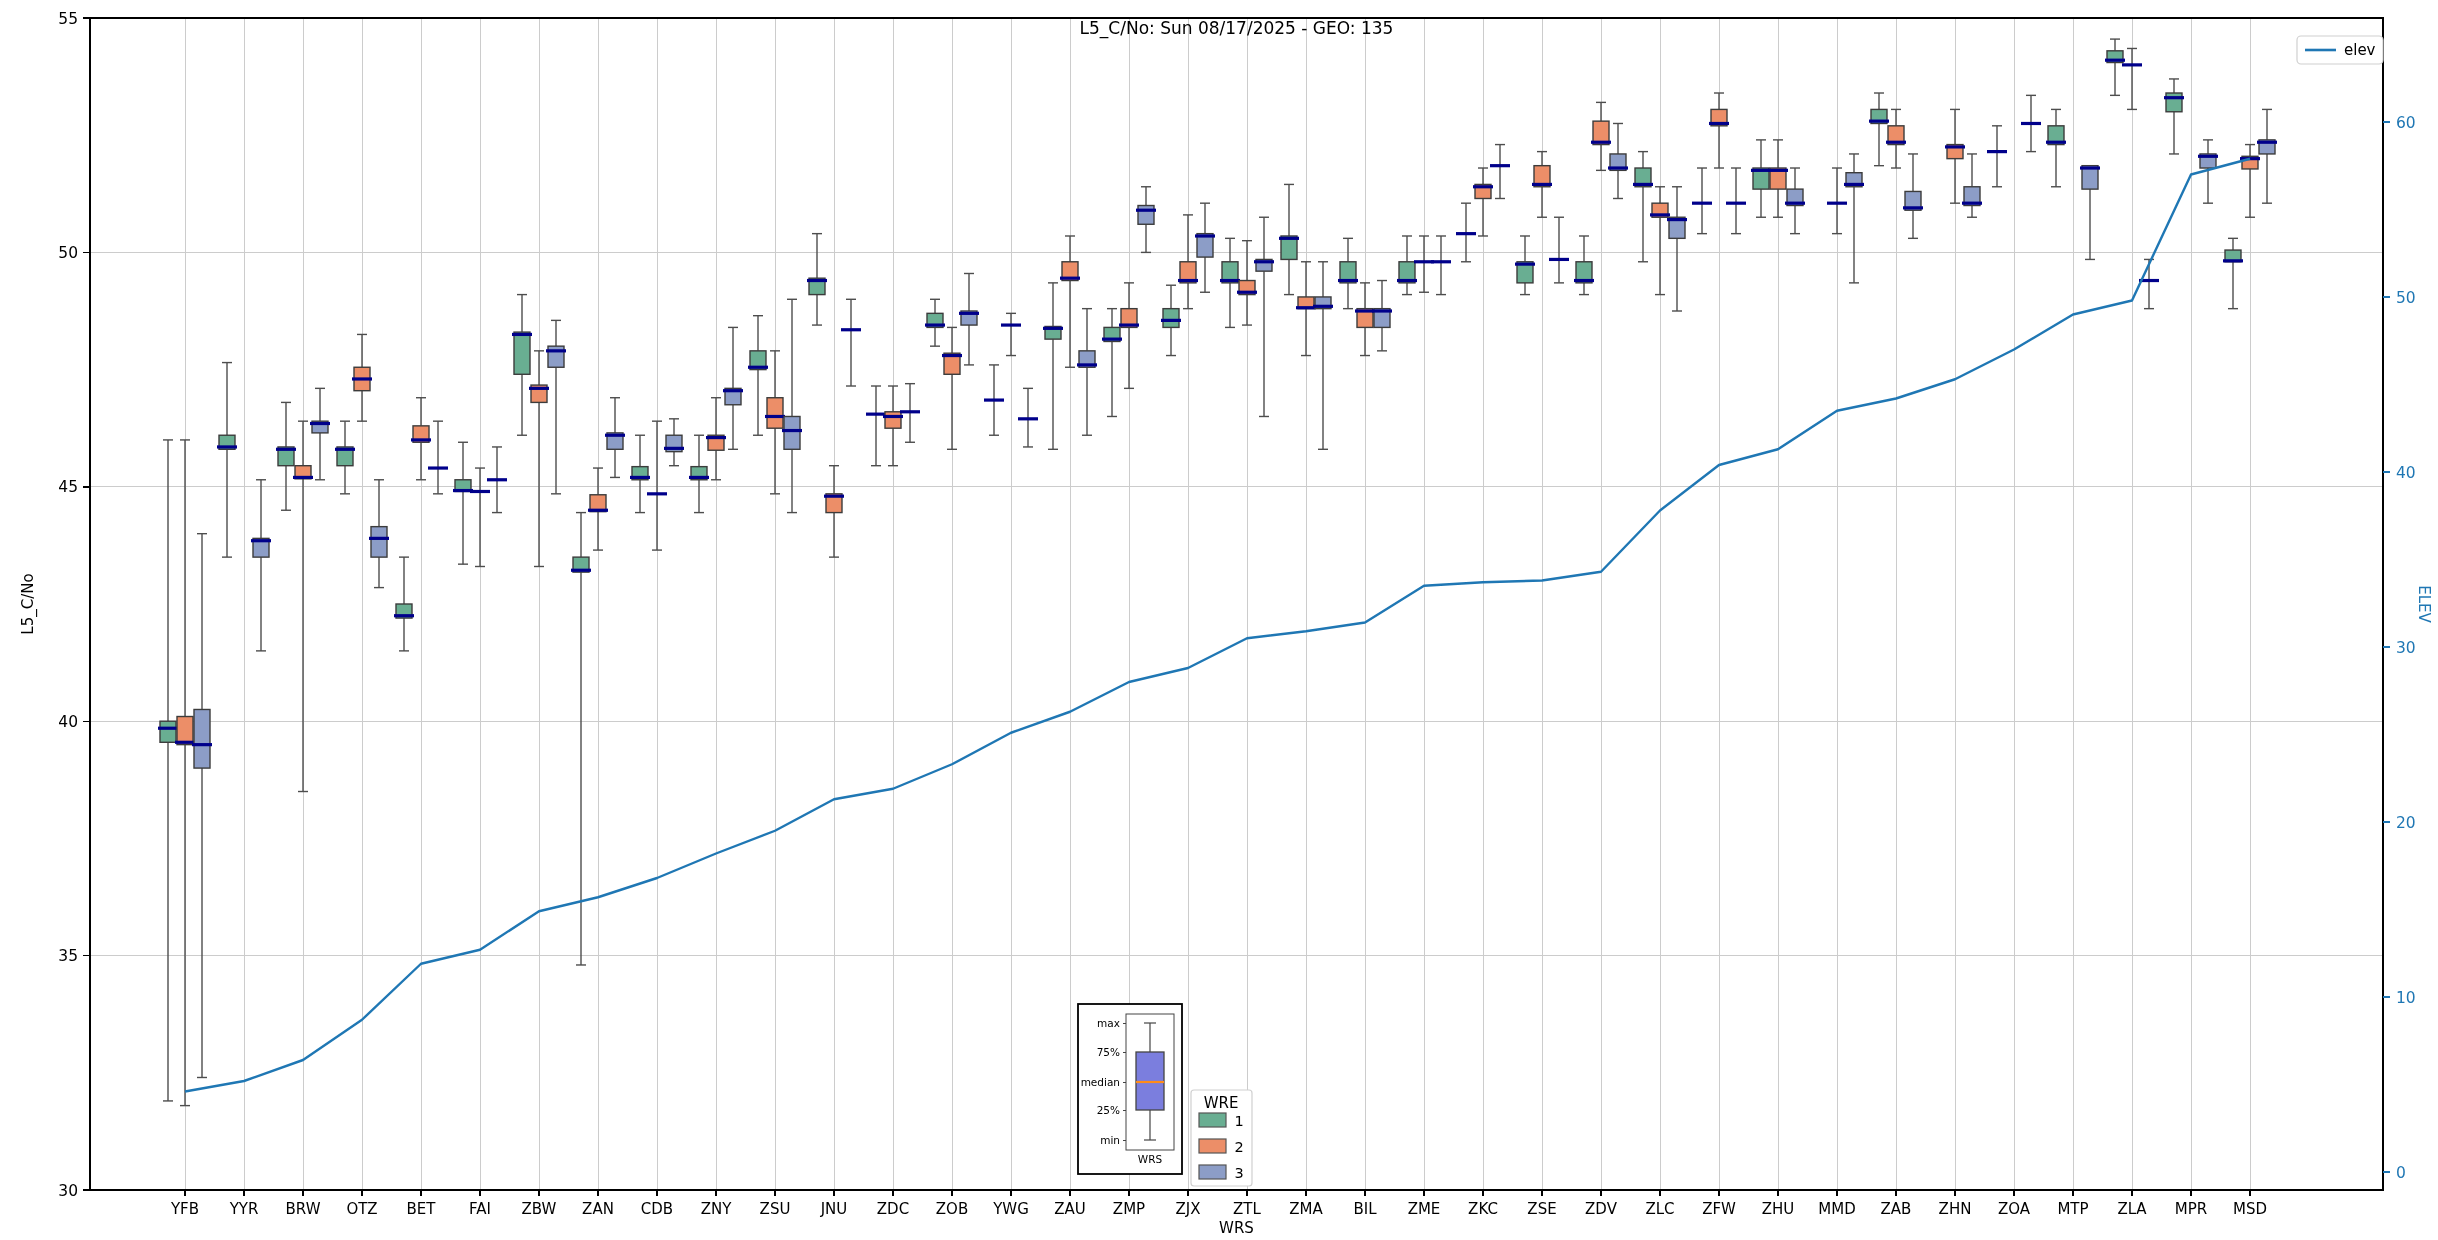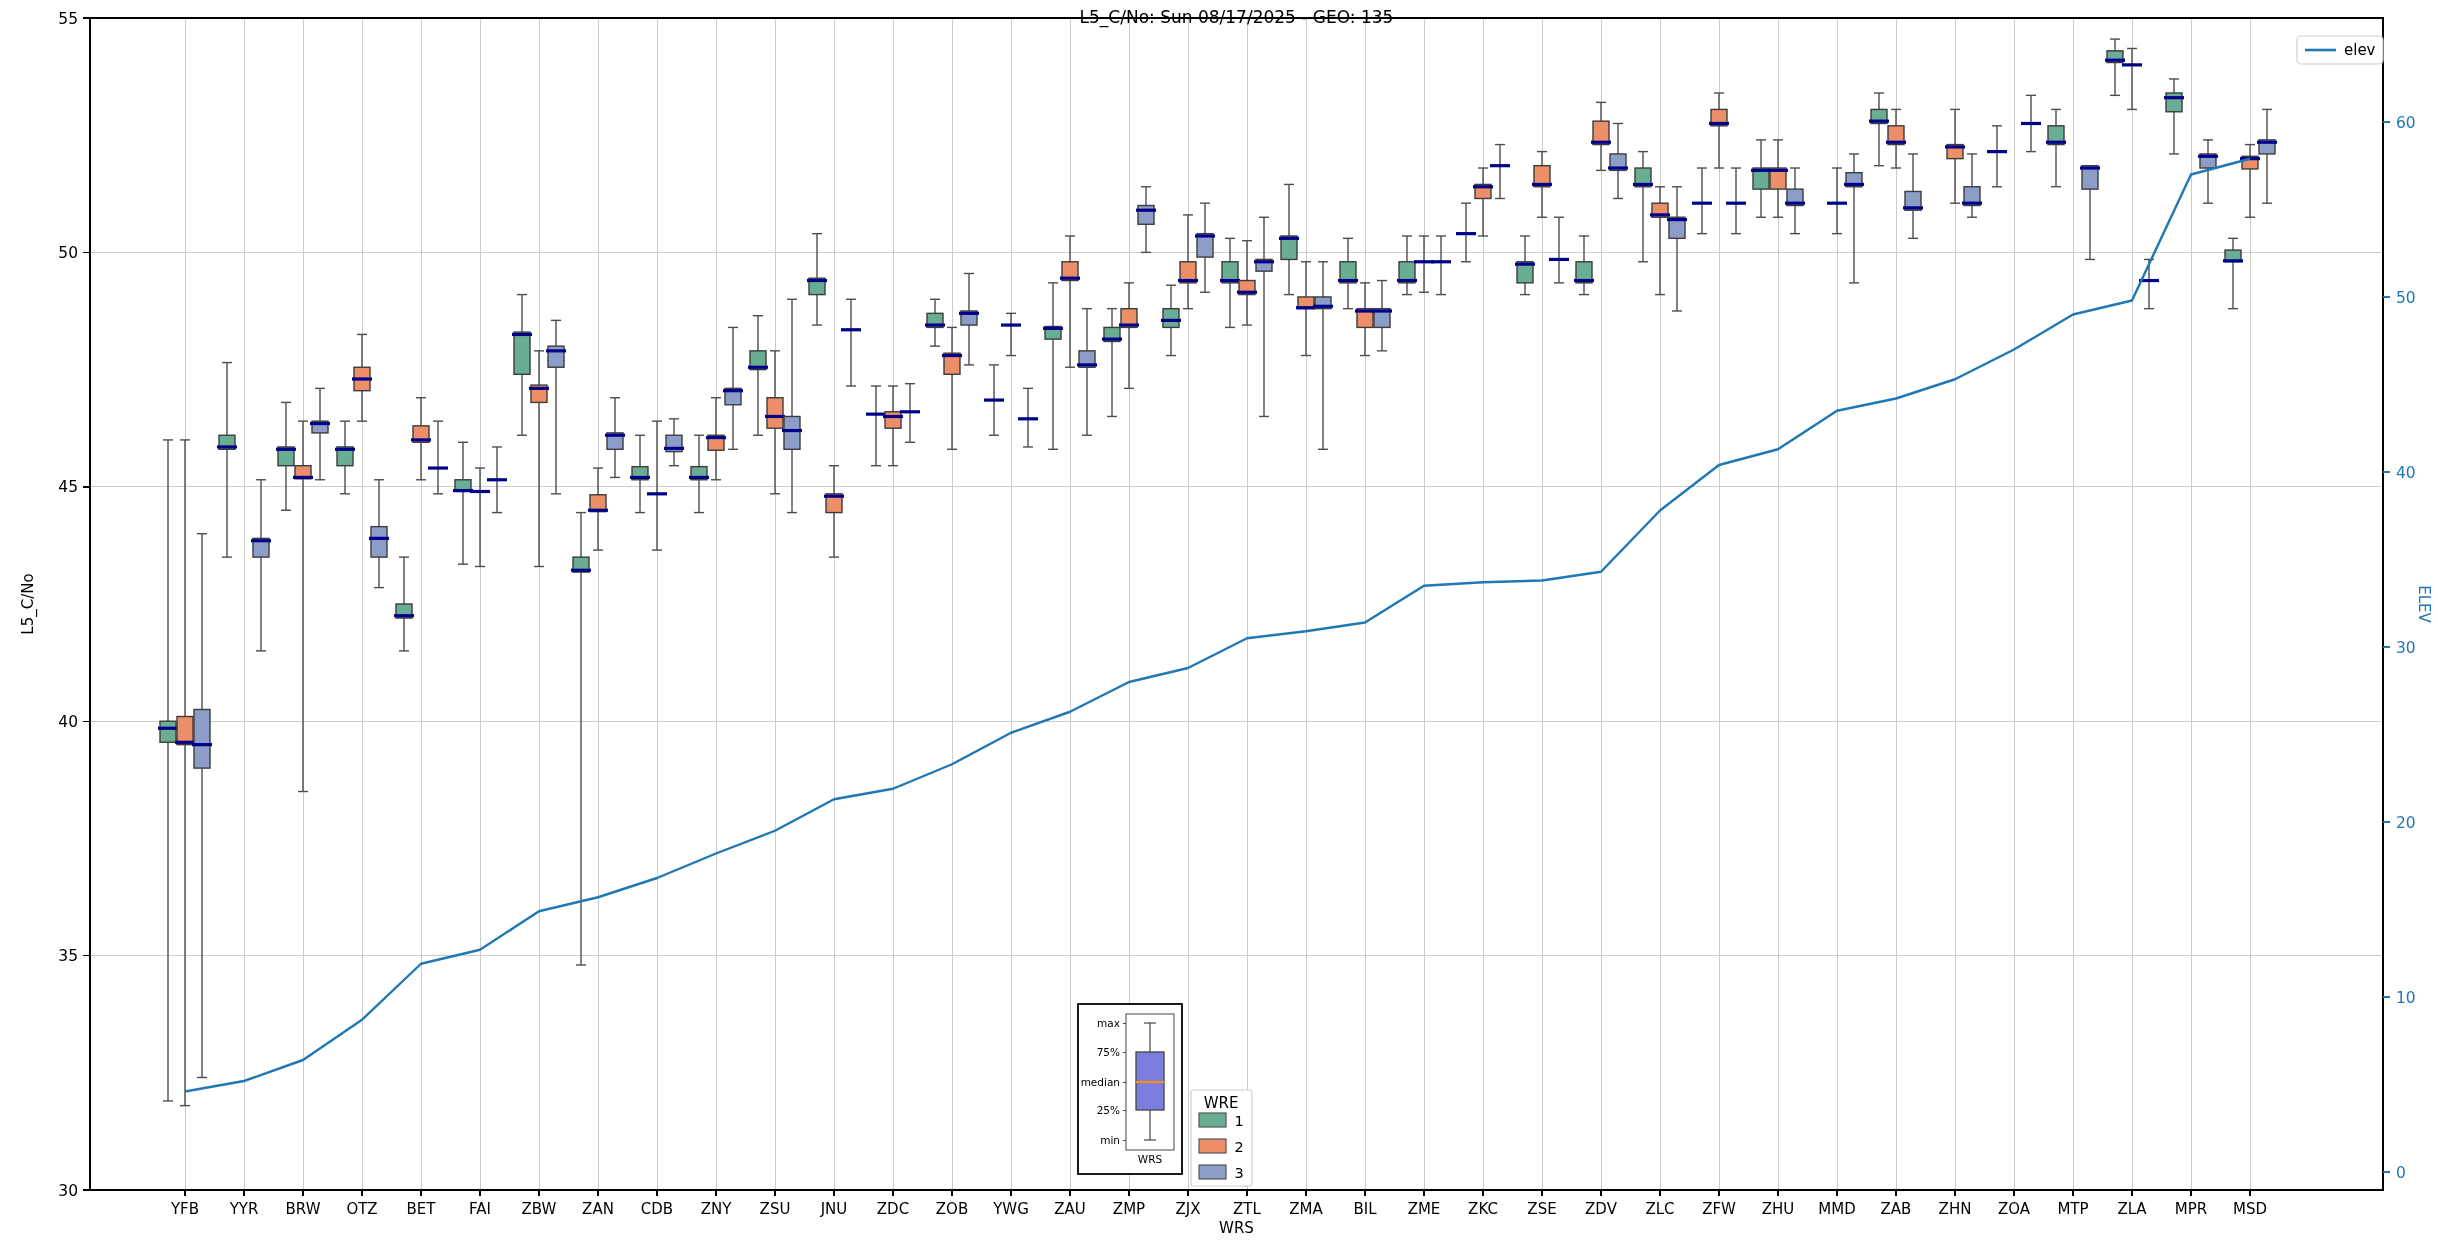--- a/index.html
+++ b/index.html
@@ -1,20 +1,20 @@
 <!DOCTYPE html>
 <html><head>
 <meta charset="utf-8">
 <style>
   html,body{margin:0;padding:0;background:#ffffff;}
   #stage{position:relative;width:2438px;height:1240px;background:#fff;
          font-family:"DejaVu Sans","Liberation Sans",sans-serif;overflow:hidden;}
   #plot{position:absolute;left:0;top:0;}
   .axtitle{position:absolute;color:#000;}
-  #title{left:90px;top:7px;width:2293px;text-align:center;font-size:17px;}
+  #title{left:90px;top:18px;width:2293px;text-align:center;font-size:17px;}
   #xlabel{left:90px;top:1219px;width:2293px;text-align:center;font-size:15px;}
   #ylabelL{left:28px;top:604px;transform:translate(-50%,-50%) rotate(-90deg);font-size:15px;white-space:nowrap;}
   #ylabelR{left:2424px;top:604px;transform:translate(-50%,-50%) rotate(90deg);font-size:15px;color:#1f77b4;white-space:nowrap;}
 </style>
 </head>
 <body>
 
 <div id="stage">
   <svg id="plot" width="2438" height="1240" xmlns="http://www.w3.org/2000/svg">
       <rect x="90" y="18" width="2293" height="1172" fill="#ffffff"></rect>

